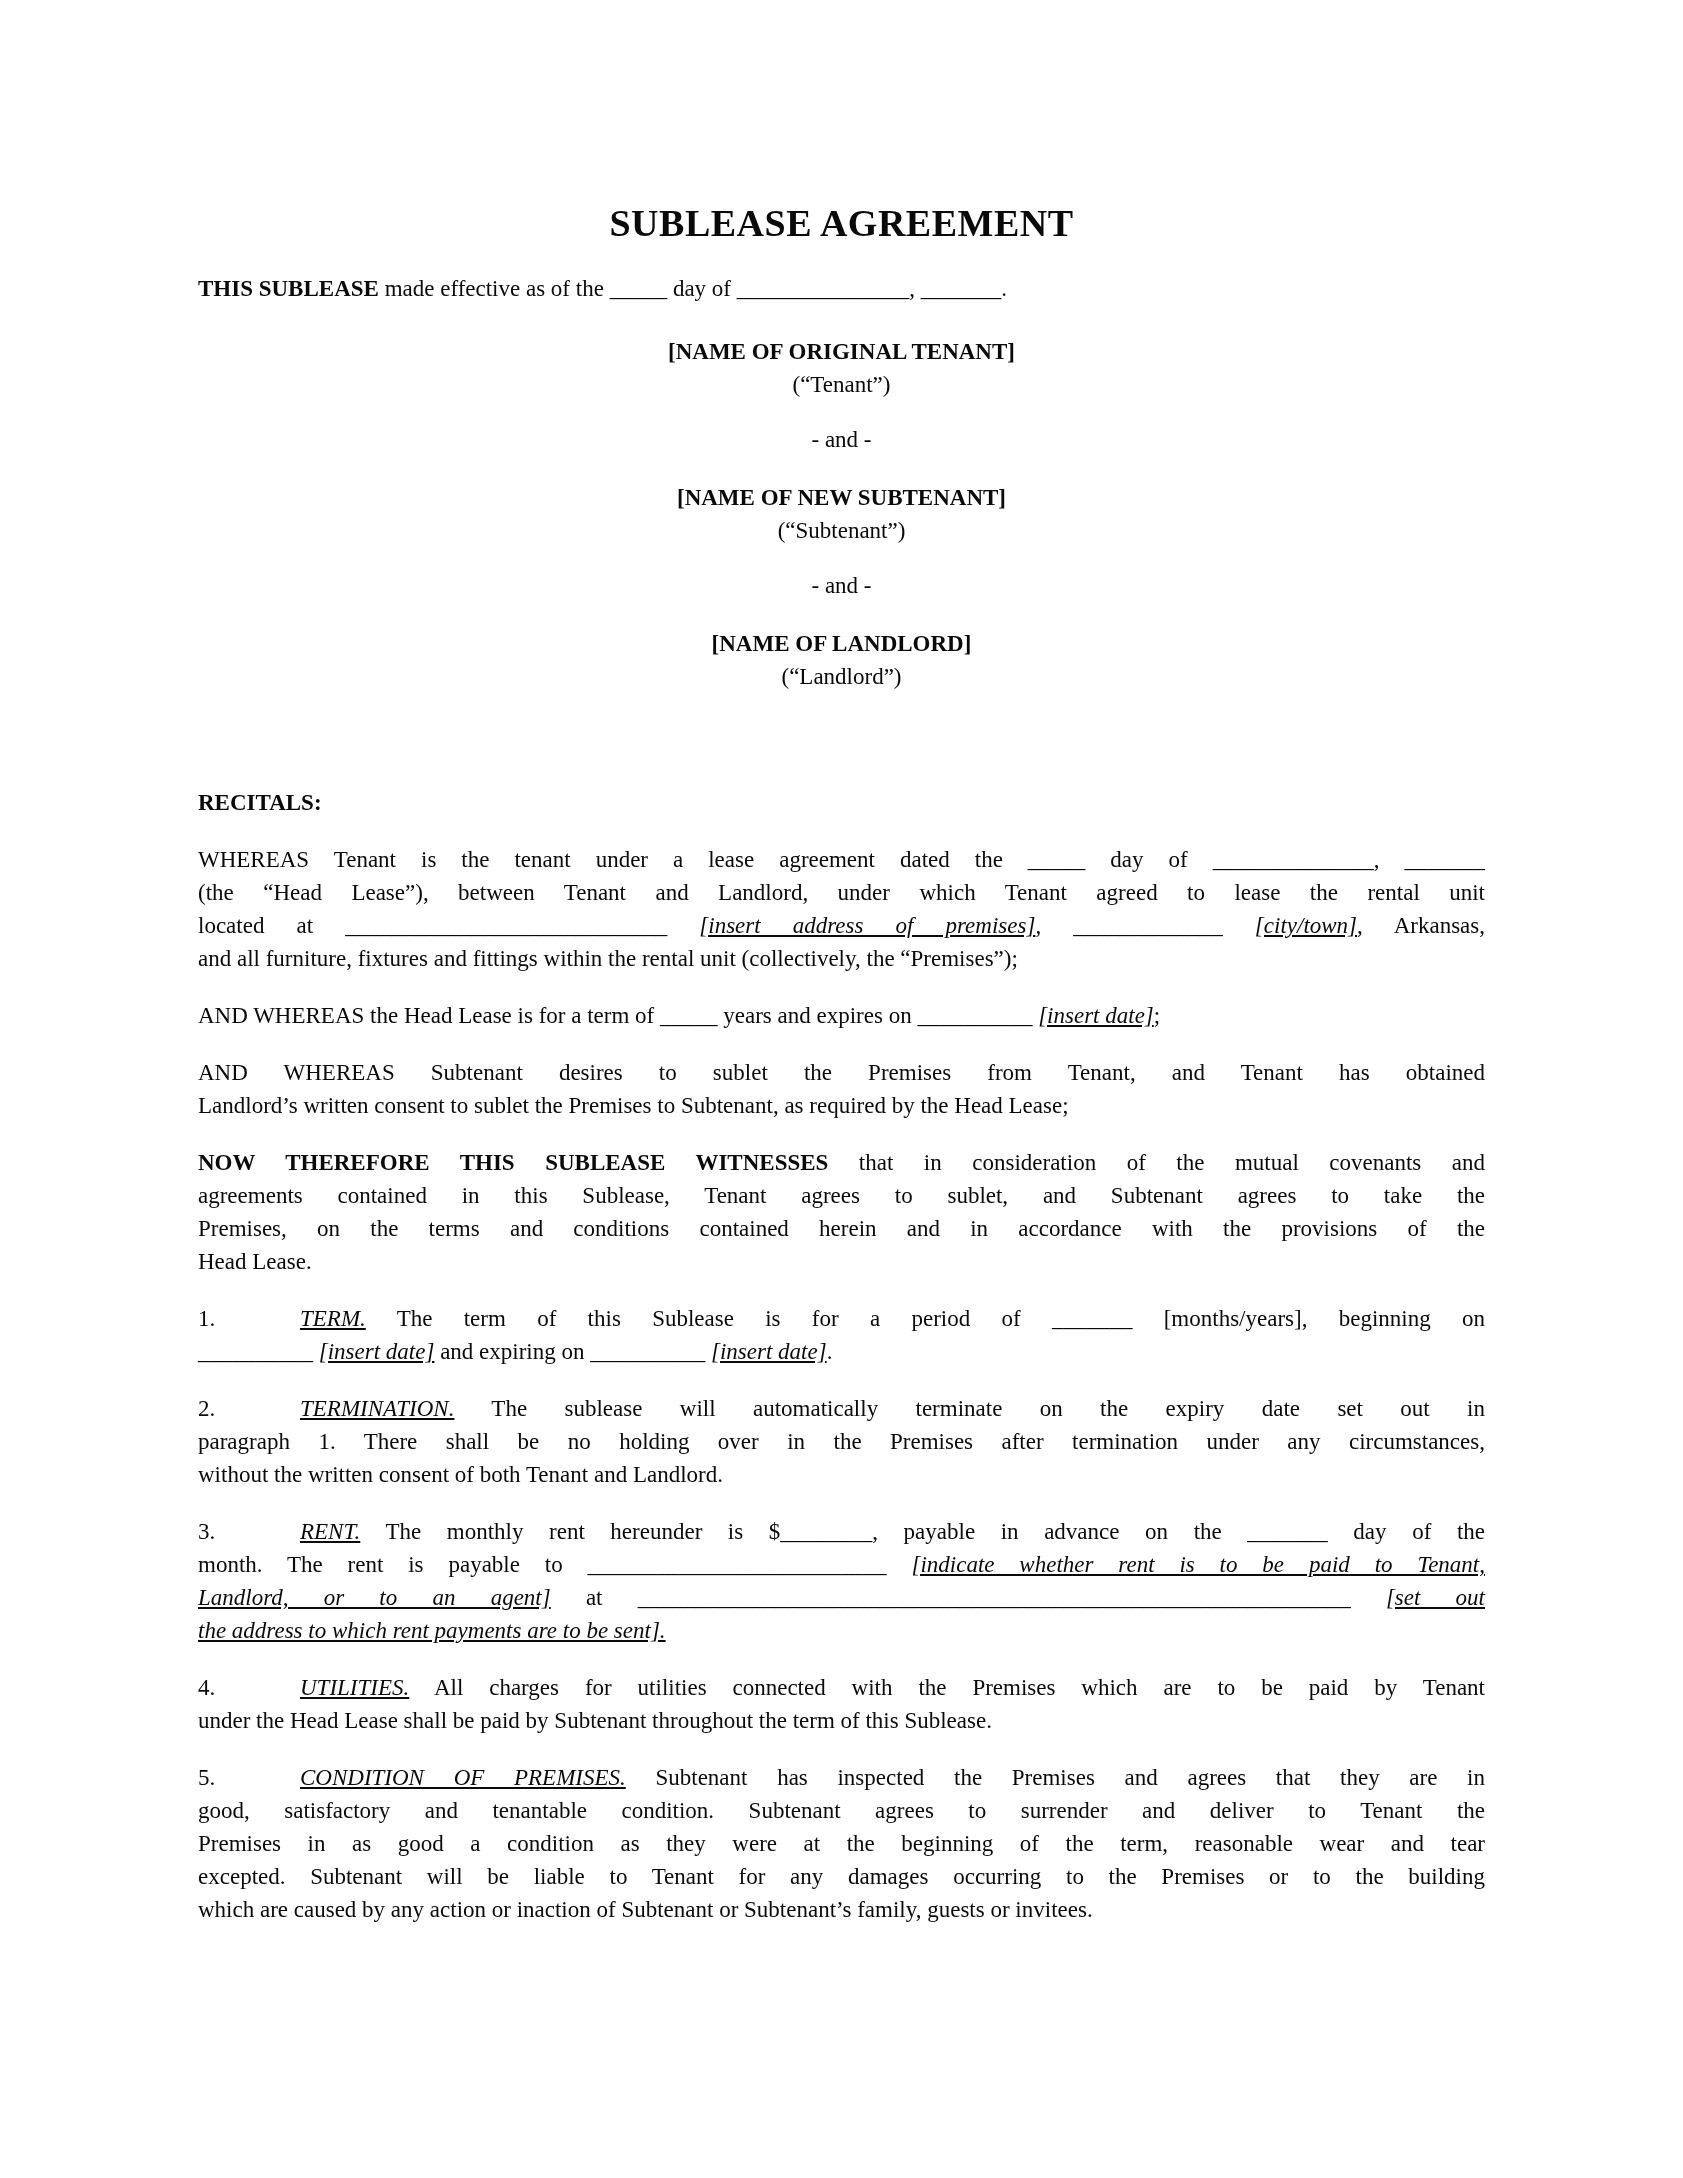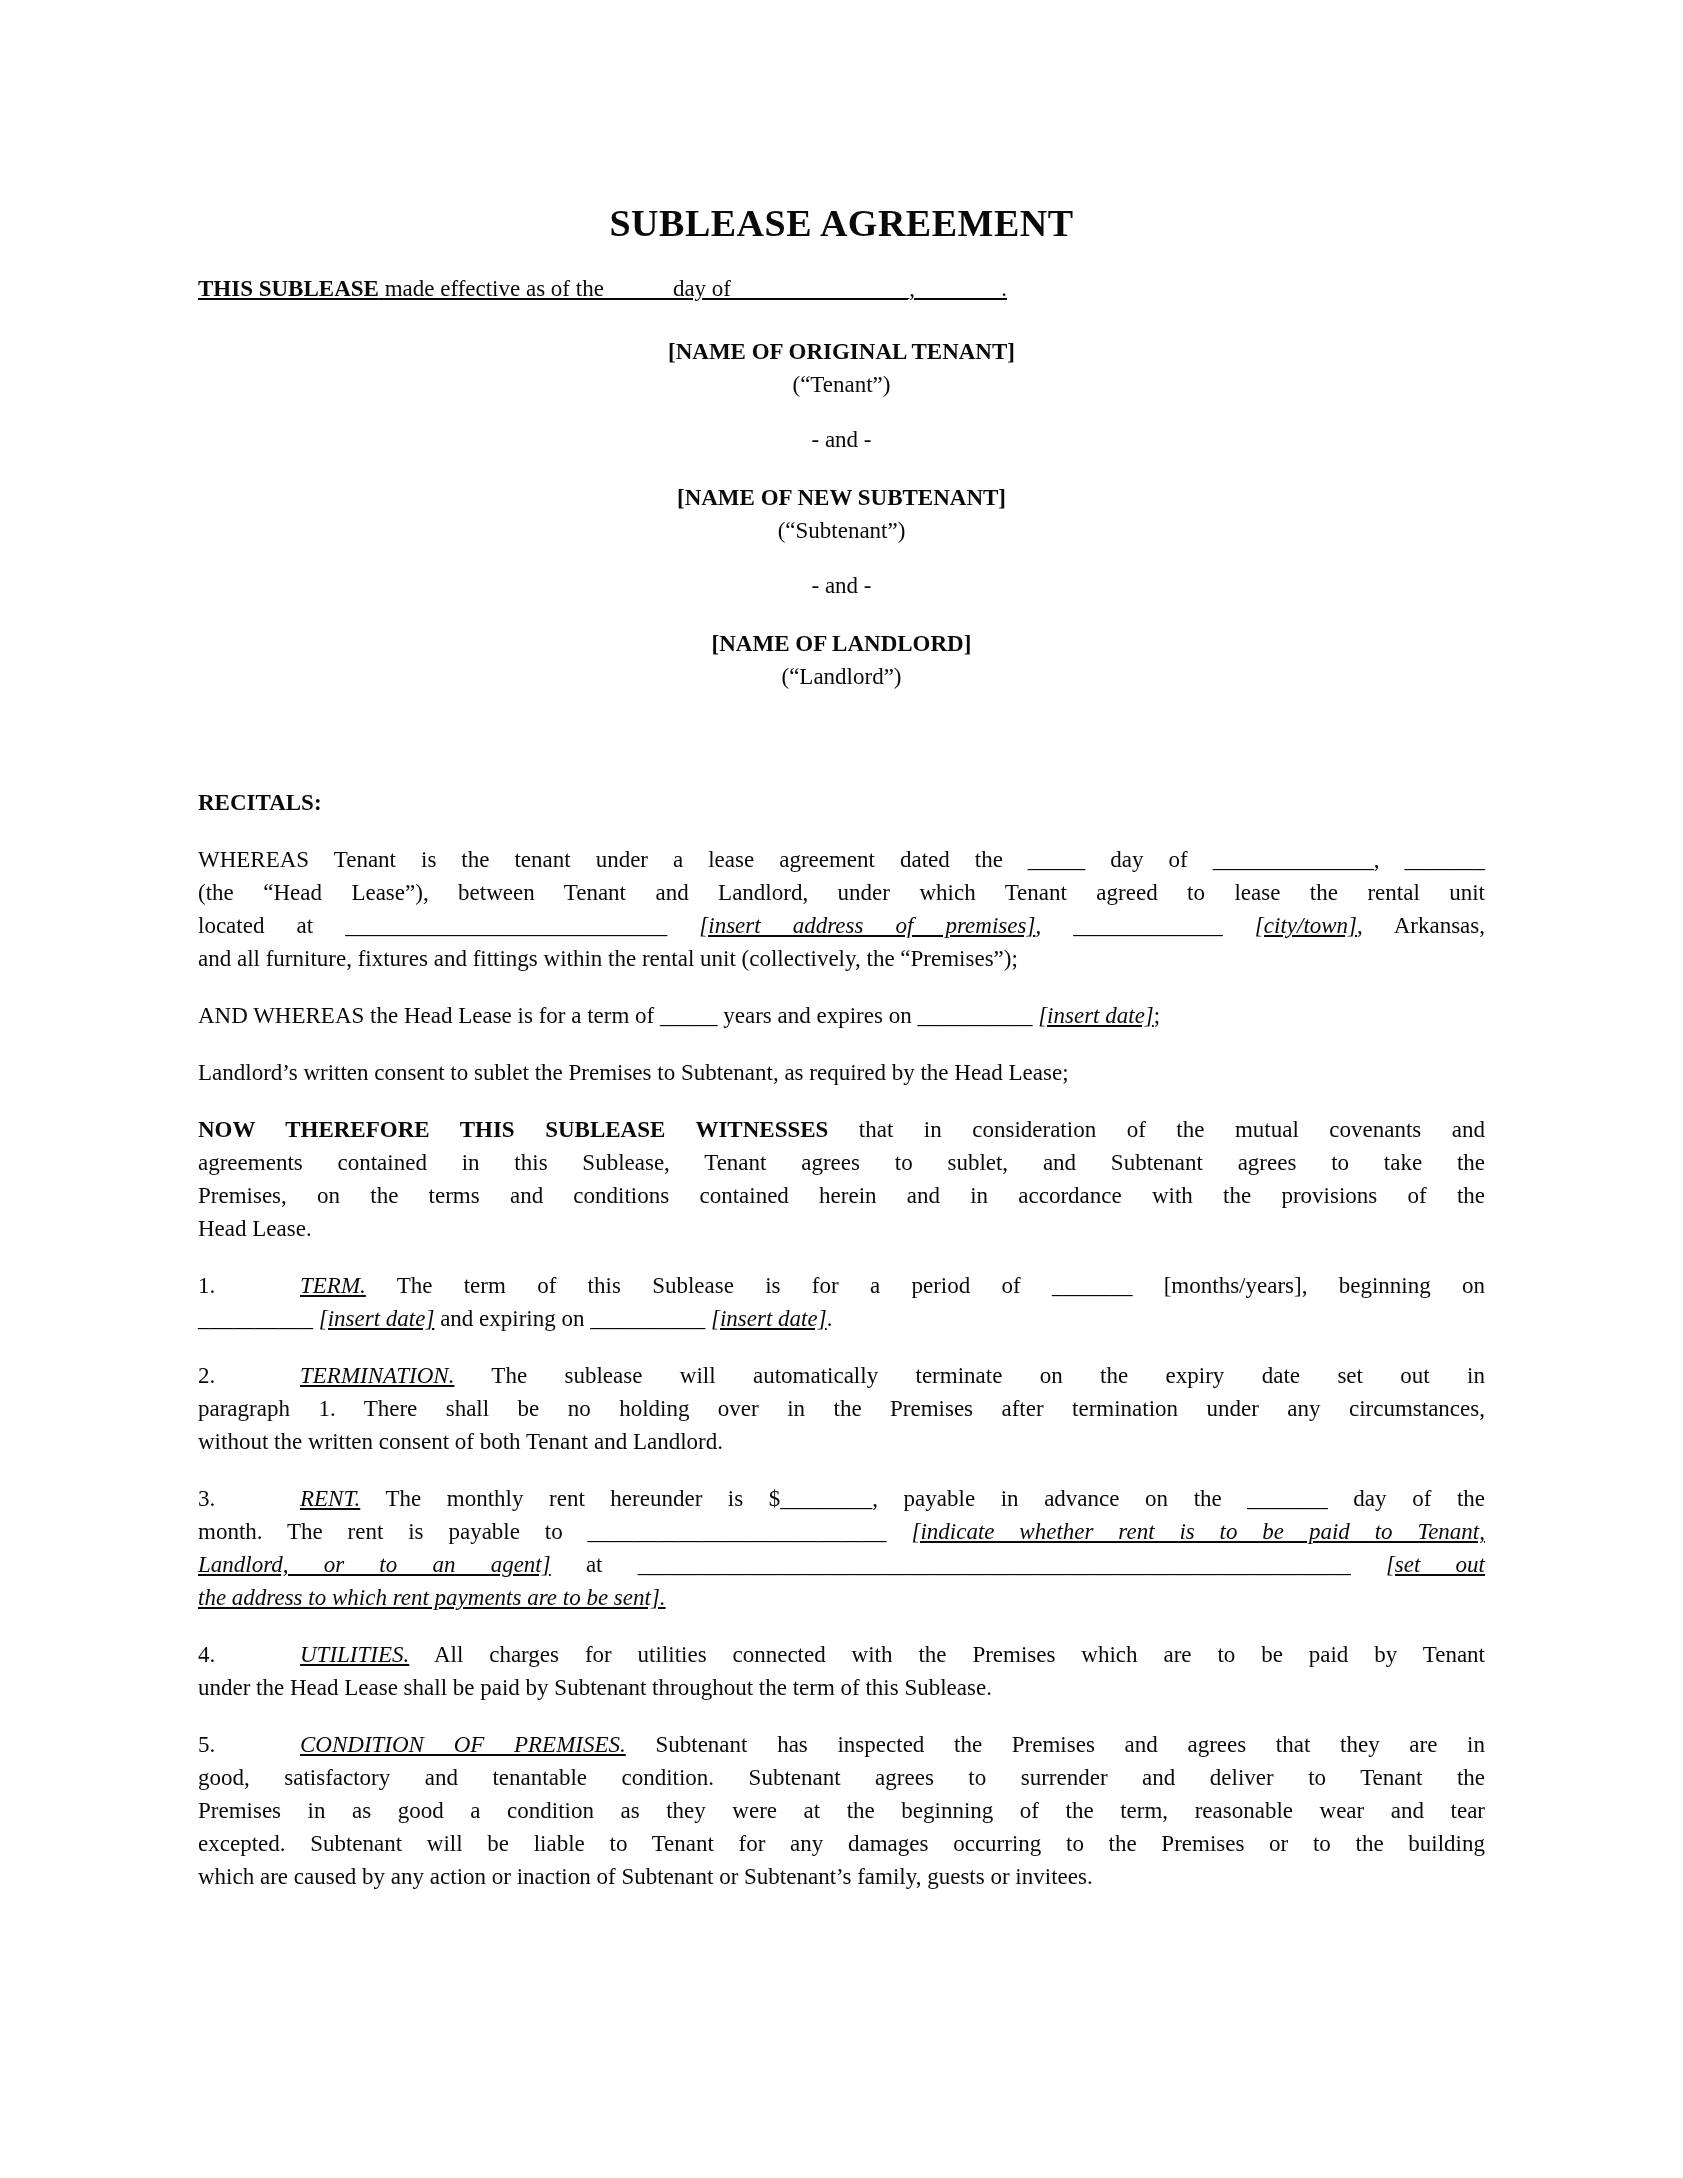--- a/index.html
+++ b/index.html
@@ -18,21 +18,21 @@
   }
   .title {
     margin:187px 0 0 0;
     font-size:38px;
     line-height:44px;
     font-weight:bold;
     text-align:center;
     letter-spacing:0.5px;
   }
   .para { margin:24px 0 0 0; }
-  .para-intro { margin-top:27px;text-decoration:underline; }
+  .para-intro { margin-top:27px; }
   .para-between { margin-top:26px; font-weight:bold; }
   .recitals-label { margin-top:93px; font-weight:bold; }
   .tline { text-align:left; }
   .tline.just { text-align:justify; text-align-last:justify; }
   .b { font-weight:bold; }
   .i { font-style:italic;text-decoration:underline; }
   .num { display:inline-block; width:102px; font-style:normal; font-weight:normal; }
   .party-block { margin-top:30px; text-align:center; }
   .pgroup { margin-top:25px; }
   .pgroup.first { margin-top:0; }
@@ -73,20 +73,21 @@
   <div class="para">
       <div class="tline just"><span>WHEREAS Tenant is the tenant under a lease agreement dated the _____ day of ______________, _______</span></div>
       <div class="tline just"><span>(the “Head Lease”), between Tenant and Landlord, under which Tenant agreed to lease the rental unit</span></div>
       <div class="tline just"><span>located at ____________________________ </span><span class="i">[insert address of premises]</span><span>, _____________ </span><span class="i">[city/town]</span><span>, Arkansas,</span></div>
       <div class="tline"><span>and all furniture, fixtures and fittings within the rental unit (collectively, the “Premises”);</span></div>
     </div>
   <div class="para">
       <div class="tline"><span>AND WHEREAS the Head Lease is for a term of _____ years and expires on __________ </span><span class="i">[insert date]</span><span>;</span></div>
     </div>
   <div class="para">
+      <div class="tline just"><span>AND WHEREAS Subtenant desires to sublet the Premises from Tenant, and Tenant has obtained</span></div>
       <div class="tline"><span>Landlord’s written consent to sublet the Premises to Subtenant, as required by the Head Lease;</span></div>
     </div>
   <div class="para">
       <div class="tline just"><span class="b">NOW THEREFORE THIS SUBLEASE WITNESSES</span><span> that in consideration of the mutual covenants and</span></div>
       <div class="tline just"><span>agreements contained in this Sublease, Tenant agrees to sublet, and Subtenant agrees to take the</span></div>
       <div class="tline just"><span>Premises, on the terms and conditions contained herein and in accordance with the provisions of the</span></div>
       <div class="tline"><span>Head Lease.</span></div>
     </div>
 
   <div class="para">

